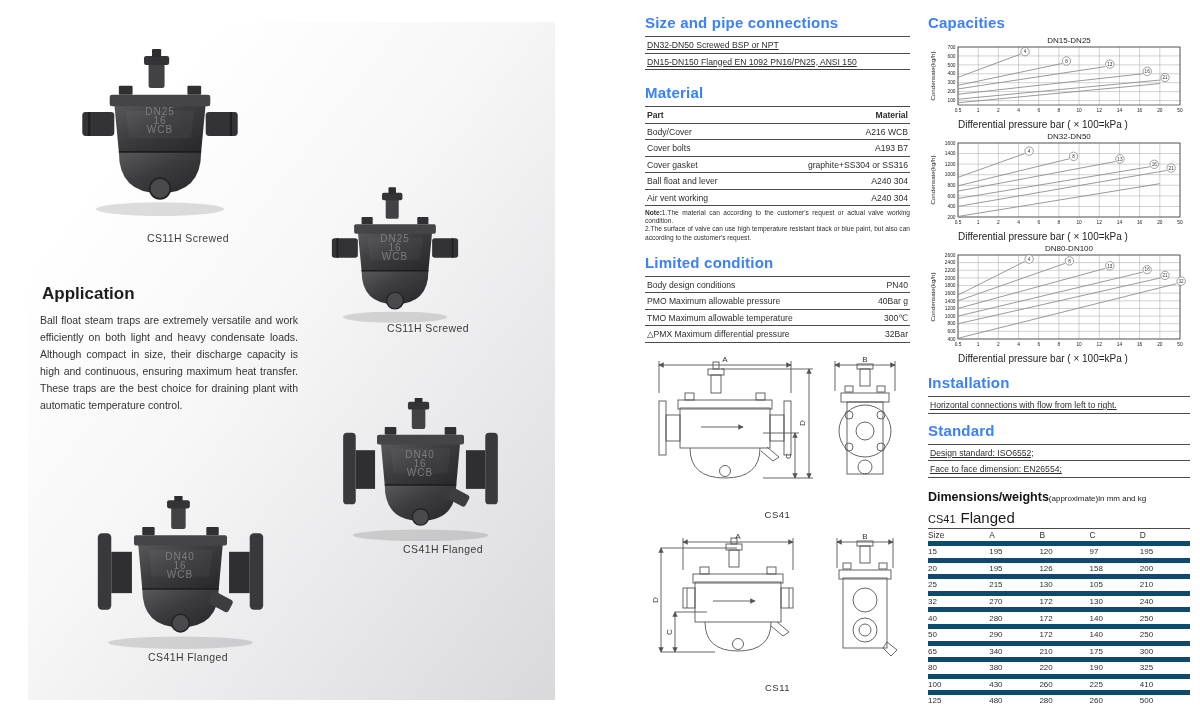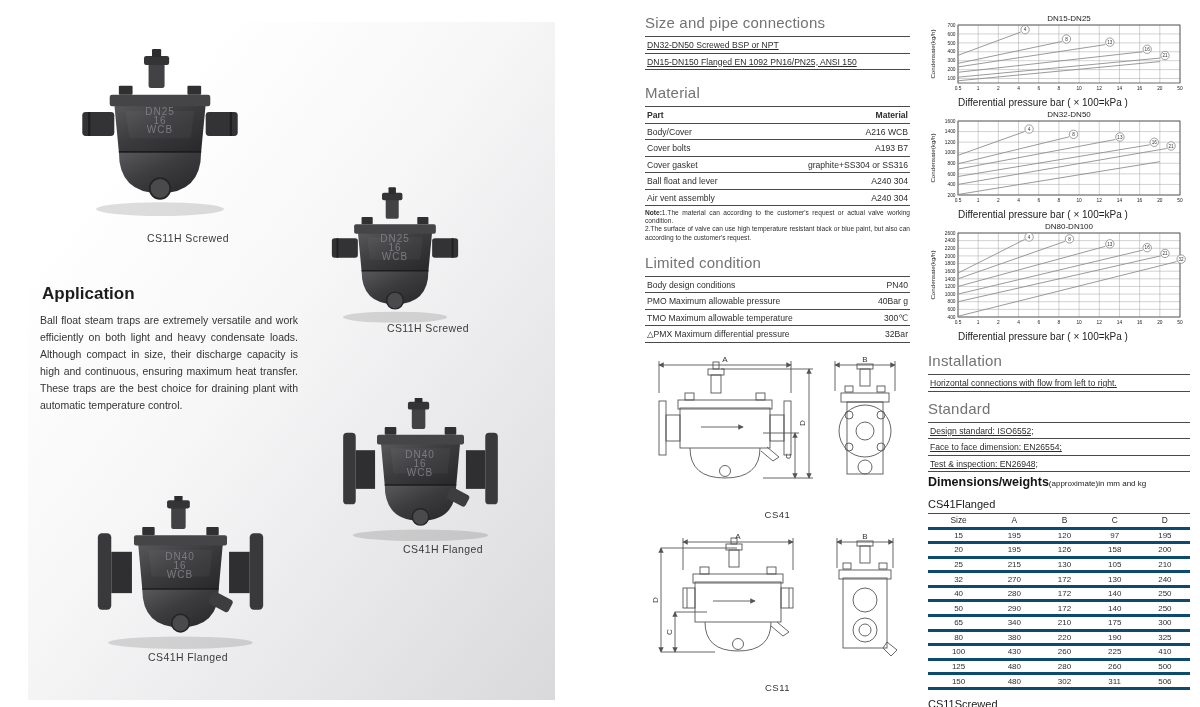--- a/index.html
+++ b/index.html
@@ -12,43 +12,43 @@
   .cast{position:absolute;text-align:center;color:#85858a;font-size:10px;line-height:9px;
         letter-spacing:1px;opacity:.85;pointer-events:none;}
   .caption{position:absolute;text-align:center;font-size:10.5px;color:#3a3a3a;letter-spacing:.4px;}
   .app-title{position:absolute;left:14px;top:262px;font-size:17px;font-weight:bold;color:#1c1c1c;}
   .app-body{position:absolute;left:12px;top:290px;width:258px;font-size:10.5px;line-height:17px;
         text-align:justify;color:#333;}
   
   .col{position:absolute;top:14px;}
   .mid-col{left:645px;width:265px;}
   .right-col{left:928px;width:262px;}
-  h2.sec{font-size:15px;font-weight:normal;color:#737373;margin:0 0 5px 0;letter-spacing:.2px;}
+  h2.sec{font-size:15px;font-weight:bold;color:#3b82f6;margin:0 0 5px 0;letter-spacing:.2px;}
   table.ruled{width:100%;border-collapse:collapse;border-top:1px solid #4a4a4a;margin:0;}
   table.ruled td{font-size:8.6px;padding:3px 2px 2.5px 2px;border-bottom:1px solid #4a4a4a;color:#2e2e2e;}
   table.ruled td:last-child{text-align:right;}
   table.ruled.single td:last-child{text-align:left;text-decoration:underline;}
   table.ruled thead td{font-weight:bold;}
   .note{font-size:6.6px;line-height:8.2px;color:#2e2e2e;margin:3px 0 0 0;text-align:justify;}
   .note b{font-weight:bold;}
   .gap8{height:8px;}.gap12{height:12px;}.gap14{height:14px;}
   .drawing-block{margin-top:10px;text-align:center;}
   .drawing-caption{font-size:9.5px;color:#333;margin-top:0px;letter-spacing:.5px;}
   
   .chart-title{font-size:8px;color:#222;margin-left:30px;width:222px;text-align:center;}
   .chart-xlabel{font-size:10px;color:#222;margin-left:30px;width:222px;margin-bottom:2px;}
   
-  .dims-head{}
+  .dims-head{margin-top:9px;}
   .dims-head .big{font-size:12.5px;font-weight:bold;color:#141414;}
   .dims-head .small{font-size:8px;color:#222;}
   .model-line{margin:4px 0 1px 0;}
   .model-line .model{font-size:11px;color:#1a1a1a;}
-  .model-line .mtype{font-size:11px;color:#1a1a1a;}
+  .model-line .mtype{font-size:15px;color:#1a1a1a;margin-left:5px;}
   table.dim{width:100%;border-collapse:collapse;border-top:1px solid #4a4a4a;}
-  table.dim td{font-size:8px;text-align:center;padding:1.2px 0 1.4px 0;border-bottom:3px solid #0c4a6e;color:#2e2e2e;}
+  table.dim td{font-size:8px;text-align:left;padding:1.2px 0 1.4px 0;border-bottom:5px solid #0c4a6e;color:#2e2e2e;}
   table.dim thead td{font-size:8.4px;}
   svg text{font-family:"Liberation Sans","DejaVu Sans",sans-serif;}
 </style>
 </head>
 <body>
 
 <div class="page">
 
   <svg width="0" height="0" style="position:absolute" aria-hidden="true">
     <defs>
@@ -176,21 +176,21 @@
           </tr>
           <tr>
             <td>Cover gasket</td>
             <td>graphite+SS304 or SS316</td>
           </tr>
           <tr>
             <td>Ball float and lever</td>
             <td>A240 304</td>
           </tr>
           <tr>
-            <td>Air vent assembly</td>
+            <td>Air vent working</td>
             <td>A240 304</td>
           </tr>
         </tbody>
       </table>
     <div class="note">
       <b>Note:</b><span>1.The material can according to the customer's request or actual valve working condition.</span><br>
       <span>2.The surface of valve can use high temperature resistant black or blue paint, but also can according to the customer's request.</span>
     </div>
 
     <div class="gap12"></div>
@@ -334,20 +334,21 @@
           <text x="220" y="9" text-anchor="middle">B</text>
           <text transform="translate(27,102) rotate(-90)" text-anchor="middle">C</text>
           <text transform="translate(13,70) rotate(-90)" text-anchor="middle">D</text>
         </g>
       </svg>
       <div class="drawing-caption">CS11</div>
     </div>
   </div>
 
   <div class="col right-col">
+    <h2 class="sec">Capacities</h2>
 
     <div>
       <div class="chart-title">DN15-DN25</div>
       <svg width="260" height="70">
           <g transform="translate(30,2)">
             <line x1="0" y1="0" x2="0" y2="58" stroke="#9a9a9a" stroke-width="0.45"></line>
             <line x1="20.181818181818183" y1="0" x2="20.181818181818183" y2="58" stroke="#9a9a9a" stroke-width="0.45"></line>
             <line x1="40.36363636363637" y1="0" x2="40.36363636363637" y2="58" stroke="#9a9a9a" stroke-width="0.45"></line>
             <line x1="60.54545454545454" y1="0" x2="60.54545454545454" y2="58" stroke="#9a9a9a" stroke-width="0.45"></line>
             <line x1="80.72727272727273" y1="0" x2="80.72727272727273" y2="58" stroke="#9a9a9a" stroke-width="0.45"></line>
@@ -564,23 +565,20 @@
     <div class="gap8"></div>
     <h2 class="sec">Standard</h2>
     <table class="ruled single">
         <tbody>
           <tr>
             <td colspan="1">Design standard:  ISO6552;</td>
           </tr>
           <tr>
             <td colspan="1">Face to face dimension: EN26554;</td>
           </tr>
-          <tr>
-            <td colspan="1">Test &amp; inspection:  EN26948;</td>
-          </tr>
         </tbody>
       </table>
 
     <div class="dims-head">
       <span class="big">Dimensions/weights</span><span class="small">(approximate)in mm and kg</span>
     </div>
 
     <div class="model-line">
       <span class="model">CS41</span><span class="mtype">Flanged</span>
     </div>

